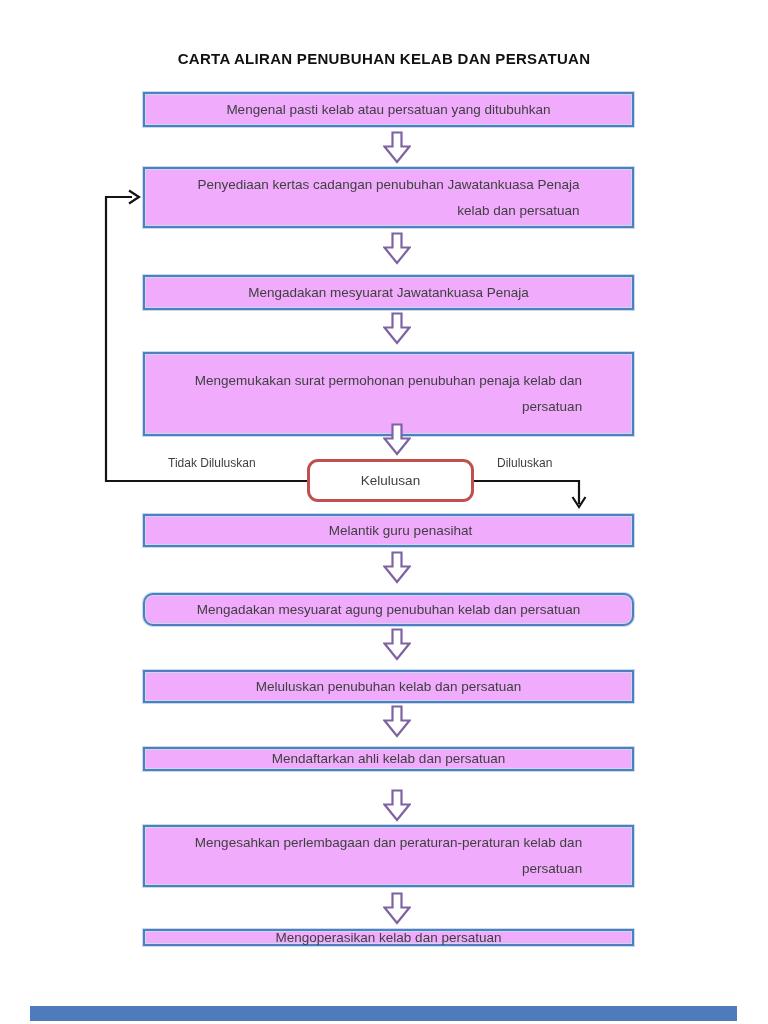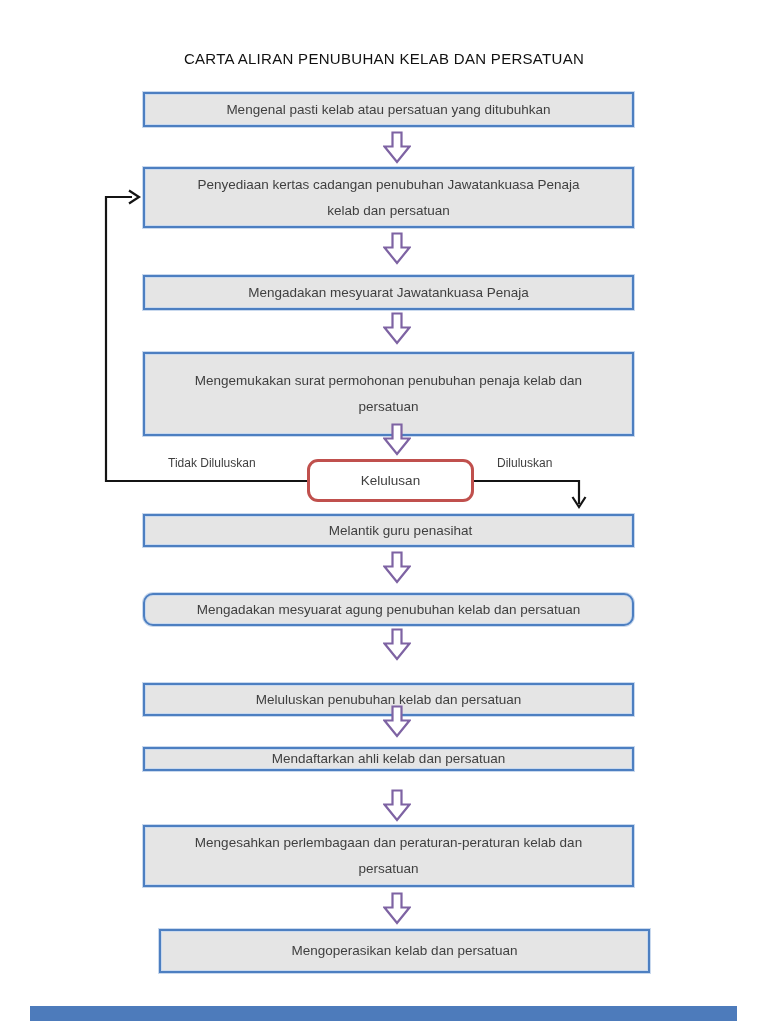--- a/index.html
+++ b/index.html
@@ -5,27 +5,27 @@
   html,body{margin:0;padding:0;}
   body{
     width:768px;height:1024px;background:#ffffff;position:relative;overflow:hidden;
     font-family:"Liberation Sans", sans-serif;
     --box-border:#4d7fc1;--box-halo:#c9d9ee;--decision-border:#c0504d;
     --arrow:#7e63a3;--line:#141414;--footer:#4d7bbb;--text:#3f3f3f;
   }
   .page{position:absolute;inset:0;}
   .title{
     position:absolute;top:50px;left:0;width:768px;text-align:center;
-    font-size:15px;font-weight:normal;color:#111;letter-spacing:.3px;
+    font-size:15px;font-weight:bold;color:#111;letter-spacing:.3px;
   }
   .flow-box{
     position:absolute;left:143px;width:491px;box-sizing:border-box;
-    background:#e5e5e5;border:2px solid var(--box-border);
+    background:#f0abfc;border:2px solid var(--box-border);
     box-shadow:0 0 0 1px var(--box-halo), inset 0 0 0 1px var(--box-halo);
-    display:flex;align-items:center;justify-content:center;text-align:center;
+    display:flex;align-items:center;justify-content:center;text-align:right;
     font-size:13.5px;color:var(--text);line-height:26px;white-space:pre-line;
   }
   .decision-box{
     position:absolute;left:307px;top:459px;width:167px;height:43px;box-sizing:border-box;
     background:#fff;border:3px solid var(--decision-border);border-radius:11px;
     display:flex;align-items:center;justify-content:center;
     font-size:13.5px;color:var(--text);
   }
   .branch-label{
     position:absolute;font-size:12px;color:var(--text);white-space:nowrap;
@@ -50,25 +50,25 @@
   <div class="title">CARTA ALIRAN PENUBUHAN KELAB DAN PERSATUAN</div>
 
   <div class="flow-box" style="top:92px;height:35px;">Mengenal pasti kelab atau persatuan yang ditubuhkan</div>
   <div class="flow-box" style="top:167px;height:61px;">Penyediaan kertas cadangan penubuhan Jawatankuasa Penaja
 kelab dan persatuan</div>
   <div class="flow-box" style="top:275px;height:35px;">Mengadakan mesyuarat Jawatankuasa Penaja</div>
   <div class="flow-box" style="top:352px;height:84px;">Mengemukakan surat permohonan penubuhan penaja kelab dan
 persatuan</div>
   <div class="flow-box" style="top:514px;height:33px;padding-left:24px;">Melantik guru penasihat</div>
   <div class="flow-box" style="top:593px;height:33px;border-radius:10px;">Mengadakan mesyuarat agung penubuhan kelab dan persatuan</div>
-  <div class="flow-box" style="top:670px;height:33px;margin-top:13px;">Meluluskan penubuhan kelab dan persatuan</div>
+  <div class="flow-box" style="top:670px;height:33px;">Meluluskan penubuhan kelab dan persatuan</div>
   <div class="flow-box" style="top:747px;height:24px;">Mendaftarkan ahli kelab dan persatuan</div>
   <div class="flow-box" style="top:825px;height:62px;">Mengesahkan perlembagaan dan peraturan-peraturan kelab dan
 persatuan</div>
-  <div class="flow-box" style="top:929px;height:44px;margin-left:16px;">Mengoperasikan kelab dan persatuan</div>
+  <div class="flow-box" style="top:929px;height:17px;">Mengoperasikan kelab dan persatuan</div>
 
   <div class="decision-box">Kelulusan</div>
   <div class="branch-label label-no">Tidak Diluluskan</div>
   <div class="branch-label label-yes">Diluluskan</div>
 
   <div class="block-arrow" style="top:131px">
       <svg width="28" height="33" viewBox="0 0 28 33">
         <path d="M9.5 1.5 H18.5 V15.5 H26.5 L14 31 L1.5 15.5 H9.5 Z"></path>
       </svg>
     </div>

